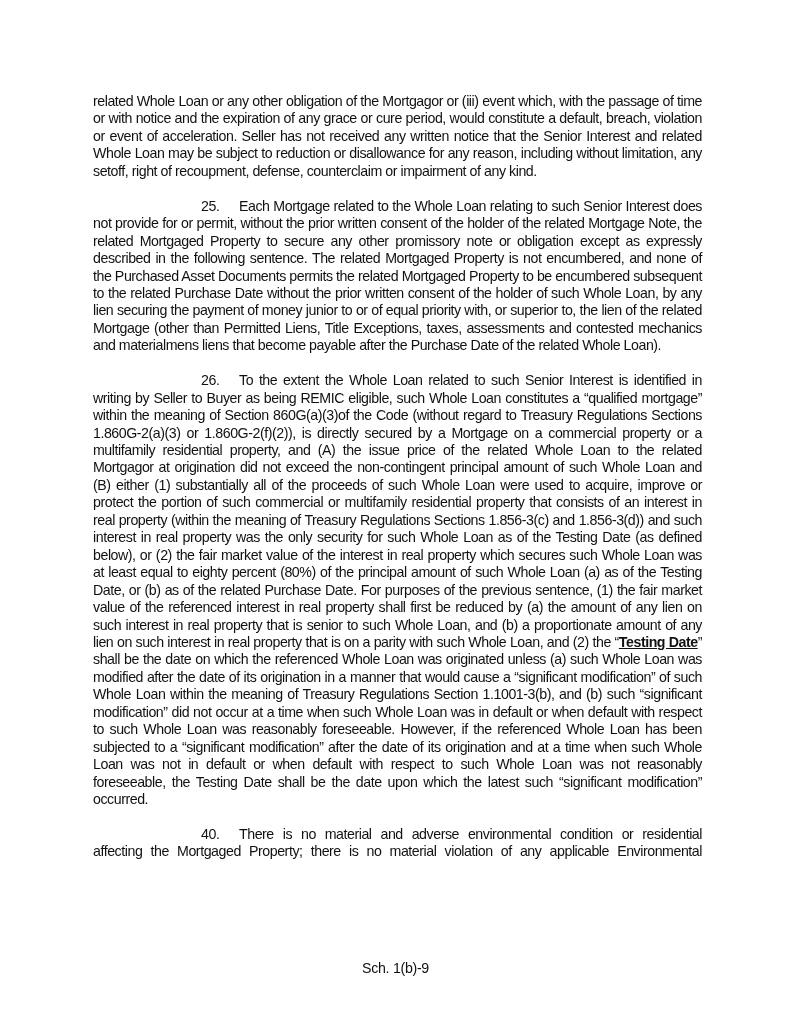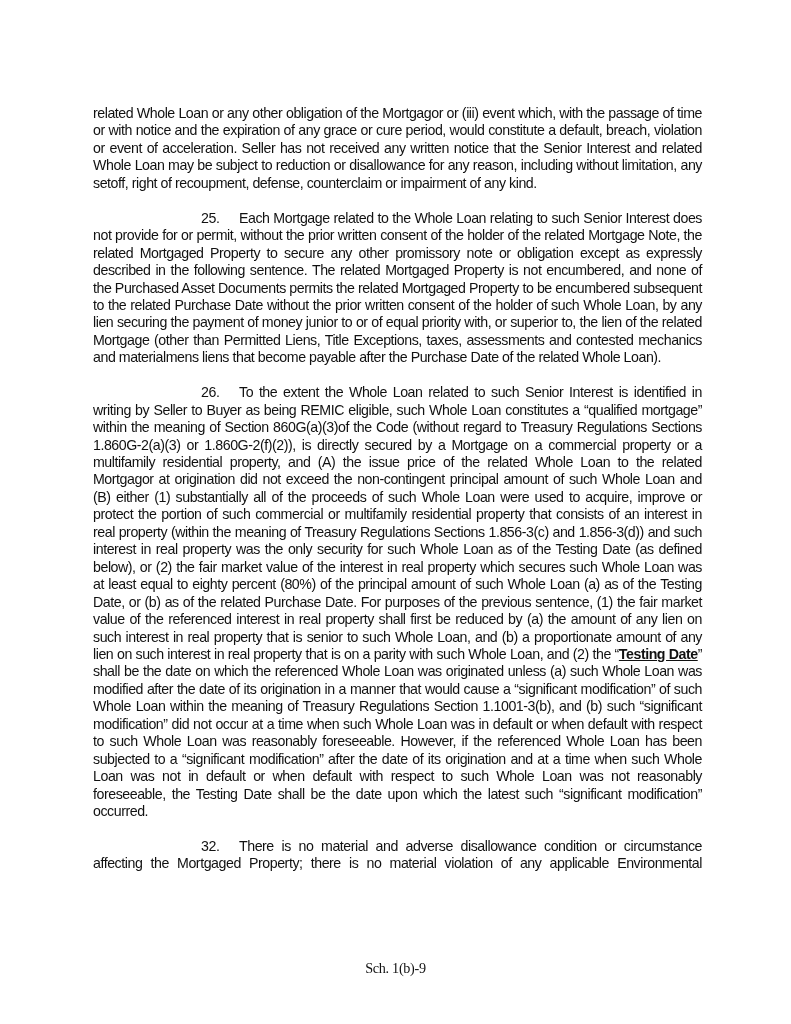--- a/index.html
+++ b/index.html
@@ -1,44 +1,44 @@
 <!DOCTYPE html>
 <html><head>
 <meta charset="utf-8">
 <style>
   html, body { margin: 0; padding: 0; background: #ffffff; }
   body { width: 791px; height: 1024px; position: relative; overflow: hidden; }
   .page {
     position: absolute; left: 0; top: 0; width: 791px; height: 1024px; background: #ffffff;
   }
   .content {
-    position: absolute; left: 93px; top: 105px; width: 609px;
+    position: absolute; left: 93px; top: 93px; width: 609px;
     font-family: "Liberation Sans", sans-serif;
     font-size: 14.2px; line-height: 17.45px; color: #111111;
     letter-spacing: -0.45px; word-spacing: 0px;
   }
   p.para {
     margin: 0 0 17.45px 0; text-align: justify; text-align-last: left;
   }
   .num { display: inline-block; width: 38px; margin-left: 108px; }
   .ul { text-decoration: underline; font-weight: bold; }
   .footer {
     position: absolute; left: 0; width: 791px; top: 960px; text-align: center;
-    font-family: Liberation Serif, serif; font-size: 14.2px; color: #111111;
+    font-family: Liberation Sans, sans-serif; font-size: 14.2px; color: #111111;
     letter-spacing: -0.3px;
   }
 </style>
 </head>
 <body>
 
 <div class="page">
   <div class="content">
     <p class="para">related Whole Loan or any other obligation of the Mortgagor or (iii) event which, with the passage of time or with notice and the expiration of any grace or cure period, would constitute a default, breach, violation or event of acceleration.  Seller has not received any written notice that the Senior Interest and related Whole Loan may be subject to reduction or disallowance for any reason, including without limitation, any setoff, right of recoupment, defense, counterclaim or impairment of any kind.</p>
 
     <p class="para"><span class="num">25.</span><span>Each Mortgage related to the Whole Loan relating to such Senior Interest does not provide for or permit, without the prior written consent of the holder of the related Mortgage Note, the related Mortgaged Property to secure any other promissory note or obligation except as expressly described in the following sentence.  The related Mortgaged Property is not encumbered, and none of the Purchased Asset Documents permits the related Mortgaged Property to be encumbered subsequent to the related Purchase Date without the prior written consent of the holder of such Whole Loan, by any lien securing the payment of money junior to or of equal priority with, or superior to, the lien of the related Mortgage (other than Permitted Liens, Title Exceptions, taxes, assessments and contested mechanics and materialmens liens that become payable after the Purchase Date of the related Whole Loan).</span></p>
 
     <p class="para"><span class="num">26.</span><span>To the extent the Whole Loan related to such Senior Interest is identified in writing by Seller to Buyer as being REMIC eligible, such Whole Loan constitutes a “qualified mortgage” within the meaning of Section 860G(a)(3)of the Code (without regard to Treasury Regulations Sections 1.860G-2(a)(3) or 1.860G-2(f)(2)), is directly secured by a Mortgage on a commercial property or a multifamily residential property, and (A) the issue price of the related Whole Loan to the related Mortgagor at origination did not exceed the non-contingent principal amount of such Whole Loan and (B) either (1) substantially all of the proceeds of such Whole Loan were used to acquire, improve or protect the portion of such commercial or multifamily residential property that consists of an interest in real property (within the meaning of Treasury Regulations Sections 1.856-3(c) and 1.856-3(d)) and such interest in real property was the only security for such Whole Loan as of the Testing Date (as defined below), or (2) the fair market value of the interest in real property which secures such Whole Loan was at least equal to eighty percent (80%) of the principal amount of such Whole Loan (a) as of the Testing Date, or (b) as of the related Purchase Date.  For purposes of the previous sentence, (1) the fair market value of the referenced interest in real property shall first be reduced by (a) the amount of any lien on such interest in real property that is senior to such Whole Loan, and (b) a proportionate amount of any lien on such interest in real property that is on a parity with such Whole Loan, and (2) the “</span><span class="ul">Testing Date</span><span>” shall be the date on which the referenced Whole Loan was originated unless (a) such Whole Loan was modified after the date of its origination in a manner that would cause a “significant modification” of such Whole Loan within the meaning of Treasury Regulations Section 1.1001-3(b), and (b) such “significant modification” did not occur at a time when such Whole Loan was in default or when default with respect to such Whole Loan was reasonably foreseeable.  However, if the referenced Whole Loan has been subjected to a “significant modification” after the date of its origination and at a time when such Whole Loan was not in default or when default with respect to such Whole Loan was not reasonably foreseeable, the Testing Date shall be the date upon which the latest such “significant modification” occurred.</span></p>
 
-    <p class="para" style="text-align-last: justify;"><span class="num">32.</span><span>There is no material and adverse disallowance condition or circumstance affecting the Mortgaged Property; there is no material violation of any applicable Environmental</span></p>
+    <p class="para" style="text-align-last: justify;"><span class="num">40.</span><span>There is no material and adverse environmental condition or residential affecting the Mortgaged Property; there is no material violation of any applicable Environmental</span></p>
   </div>
 
   <div class="footer">Sch. 1(b)-9</div>
 </div>
 
 </body></html>

